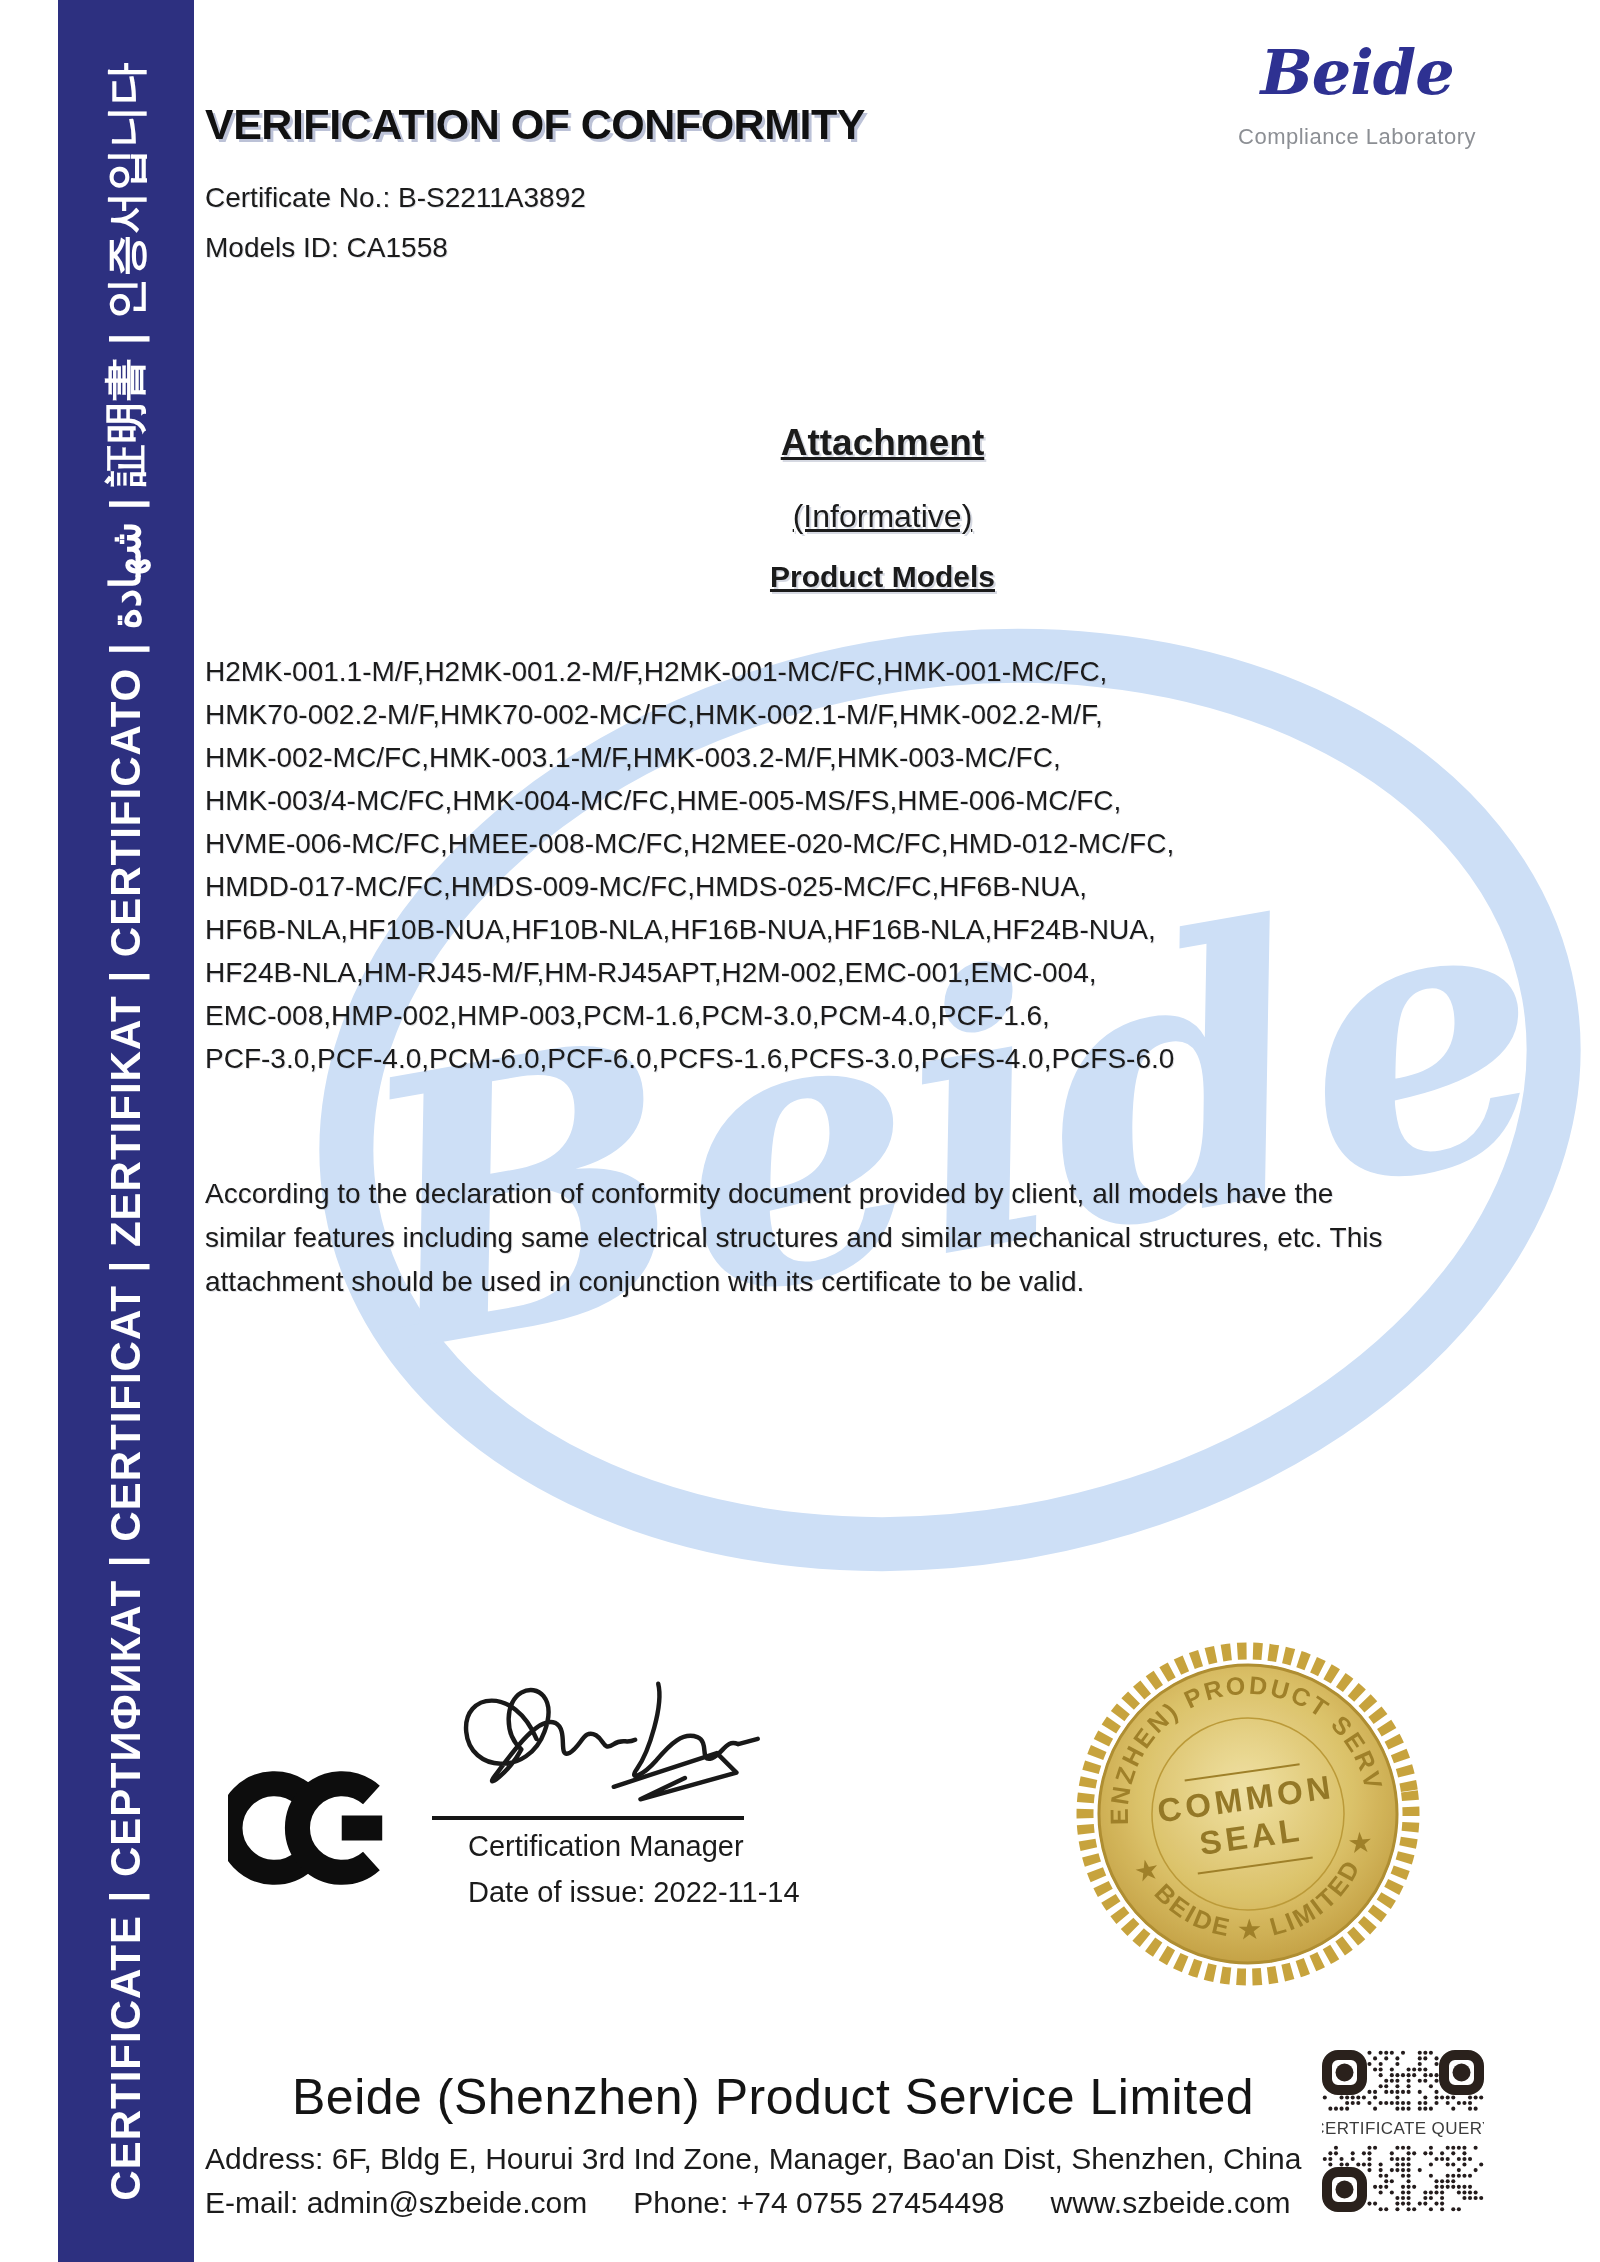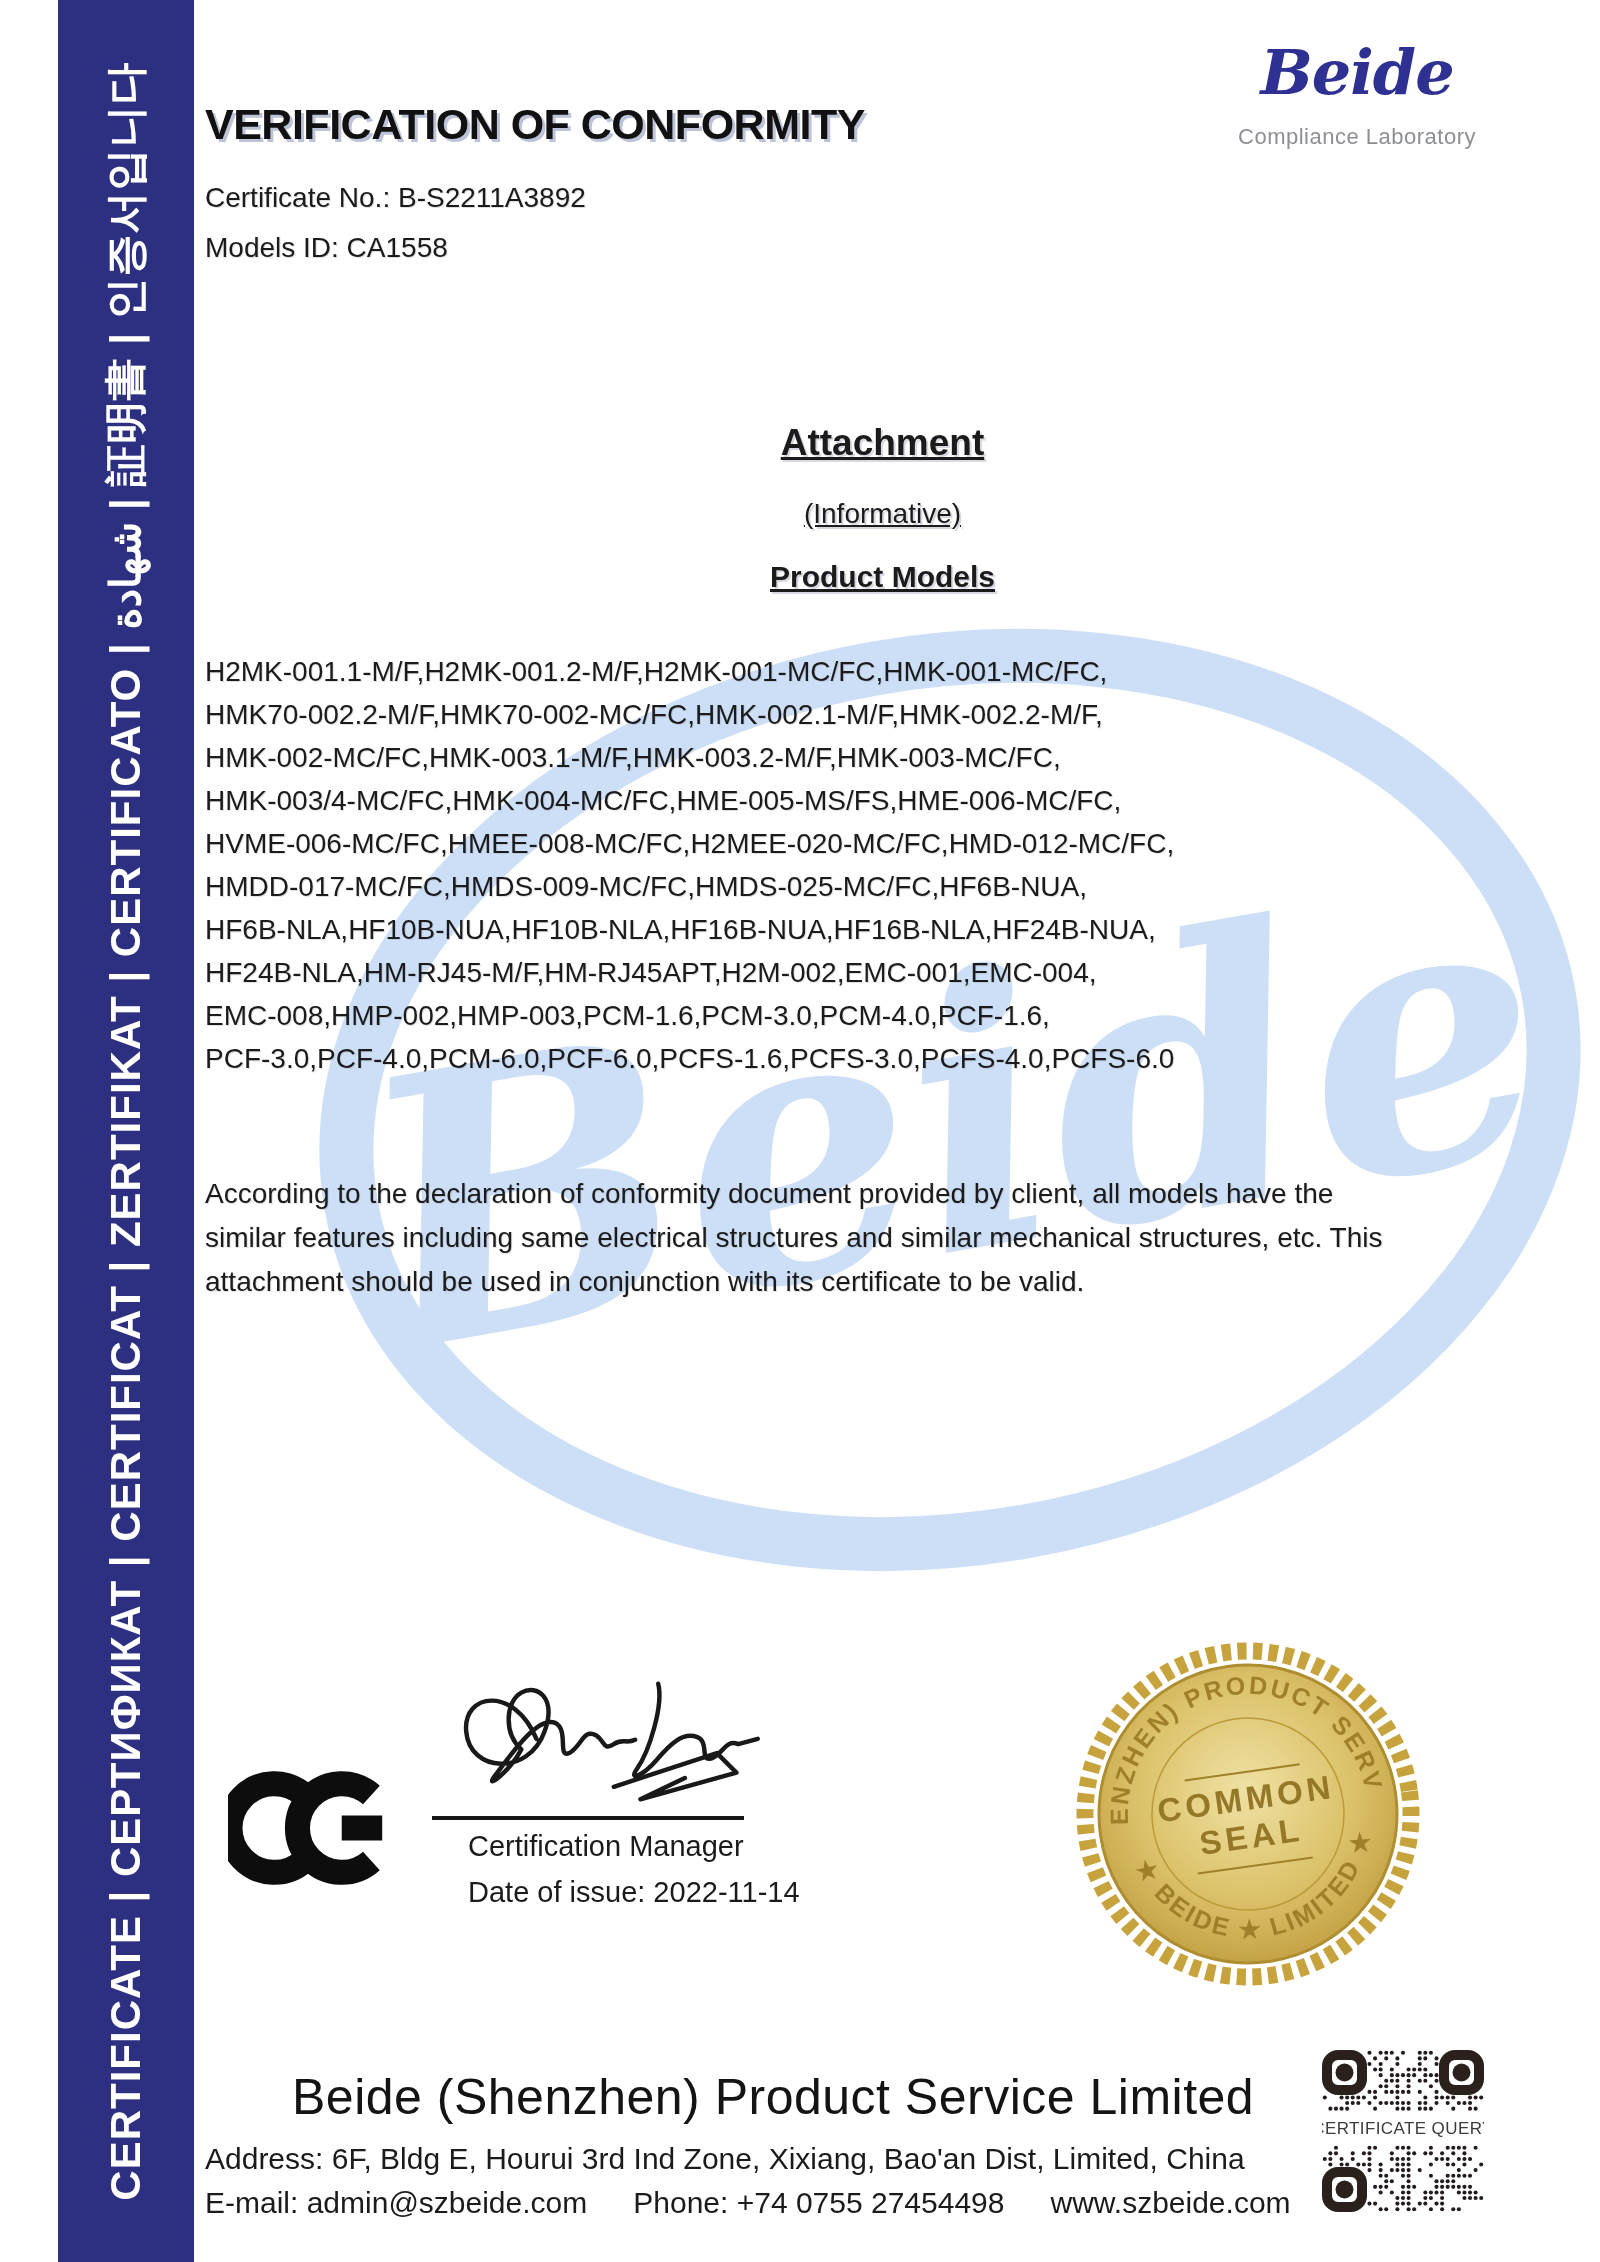--- a/index.html
+++ b/index.html
@@ -21,21 +21,21 @@
         letter-spacing:-0.5px;color:#111;text-shadow:3px 3px 0 rgba(95,110,160,0.42);}
   .cert-line{position:absolute;left:205px;font-size:28px;text-shadow:1px 1px 0 rgba(140,145,165,0.3);}
   .cert-no{top:182px;} .client-id{top:232px;}
   .logo{position:absolute;left:1222px;top:40px;width:270px;text-align:center;}
   .logo-word{font-family:"DejaVu Serif",serif;font-style:italic;font-weight:bold;
         font-size:62px;color:#2e3192;line-height:66px;letter-spacing:-1px;}
   .logo-sub{font-size:22px;color:#8c8f94;letter-spacing:0.5px;margin-top:18px;}
   .center-block{position:absolute;left:205px;width:1355px;text-align:center;
         text-shadow:2px 2px 0 rgba(120,130,160,0.3);text-decoration:underline;}
   .h-attach{top:422px;font-size:37px;font-weight:bold;}
-  .h-informative{top:498px;font-size:28px;font-weight:400;}
+  .h-informative{top:498px;font-size:32px;font-weight:400;}
   .h-models{top:560px;font-size:30px;font-weight:bold;}
   .model-list{position:absolute;left:205px;top:650px;font-size:28px;line-height:43px;
         text-shadow:1px 1px 0 rgba(140,145,165,0.28);}
   .note{position:absolute;left:205px;top:1172px;width:1200px;font-size:28px;line-height:44px;
         text-shadow:1px 1px 0 rgba(140,145,165,0.28);}
   .ce{position:absolute;left:228px;top:1758px;}
   .sig-svg{position:absolute;left:452px;top:1668px;}
   .sig-line{position:absolute;left:432px;top:1816px;width:312px;height:4px;background:#161616;}
   .sig-role{position:absolute;left:468px;top:1830px;font-size:29px;}
   .sig-date{position:absolute;left:468px;top:1876px;font-size:29px;}
@@ -137,21 +137,21 @@
         <text class="seal-arc"><textPath href="#sealTop" startOffset="50%" text-anchor="middle">(SHENZHEN) PRODUCT SERVICE</textPath></text>
         <text class="seal-arc"><textPath href="#sealBottom" startOffset="50%" text-anchor="middle">★ BEIDE ★ LIMITED ★</textPath></text>
         <line x1="-58" y1="-42" x2="58" y2="-42" stroke="#9a7a1e" stroke-width="2"></line>
         <text class="seal-center" y="-4">COMMON</text>
         <text class="seal-center" y="34">SEAL</text>
         <line x1="-58" y1="52" x2="58" y2="52" stroke="#9a7a1e" stroke-width="2"></line>
       </g>
     </svg>
 
     <div class="footer-company">Beide (Shenzhen) Product Service Limited</div>
-    <div class="footer-address">Address: 6F, Bldg E, Hourui 3rd Ind Zone, Xixiang, Bao'an Dist, Limited, China</div>
+    <div class="footer-address">Address: 6F, Bldg E, Hourui 3rd Ind Zone, Manager, Bao'an Dist, Shenzhen, China</div>
     <div class="footer-contact">
       <span>E-mail: admin@szbeide.com</span><span>Phone: +74 0755 27454498</span><span>www.szbeide.com</span>
     </div>
 
     <svg class="qr" width="162" height="162" viewBox="0 0 162 162">
       <g id="qr-dots">
           <circle cx="47.48" cy="2.79" r="2.05" fill="#241c1c"></circle>
           <circle cx="58.66" cy="2.79" r="2.05" fill="#241c1c"></circle>
           <circle cx="64.24" cy="2.79" r="2.05" fill="#241c1c"></circle>
           <circle cx="69.83" cy="2.79" r="2.05" fill="#241c1c"></circle>

